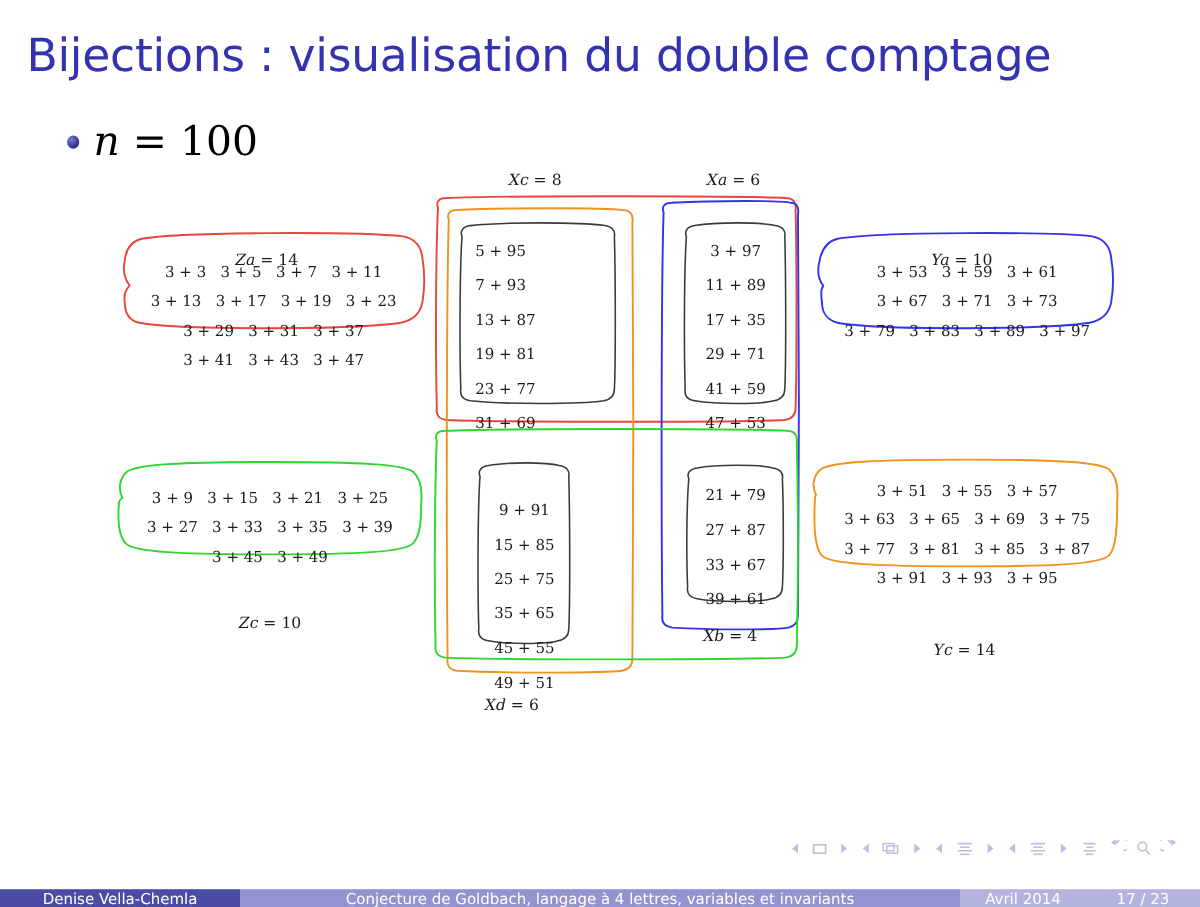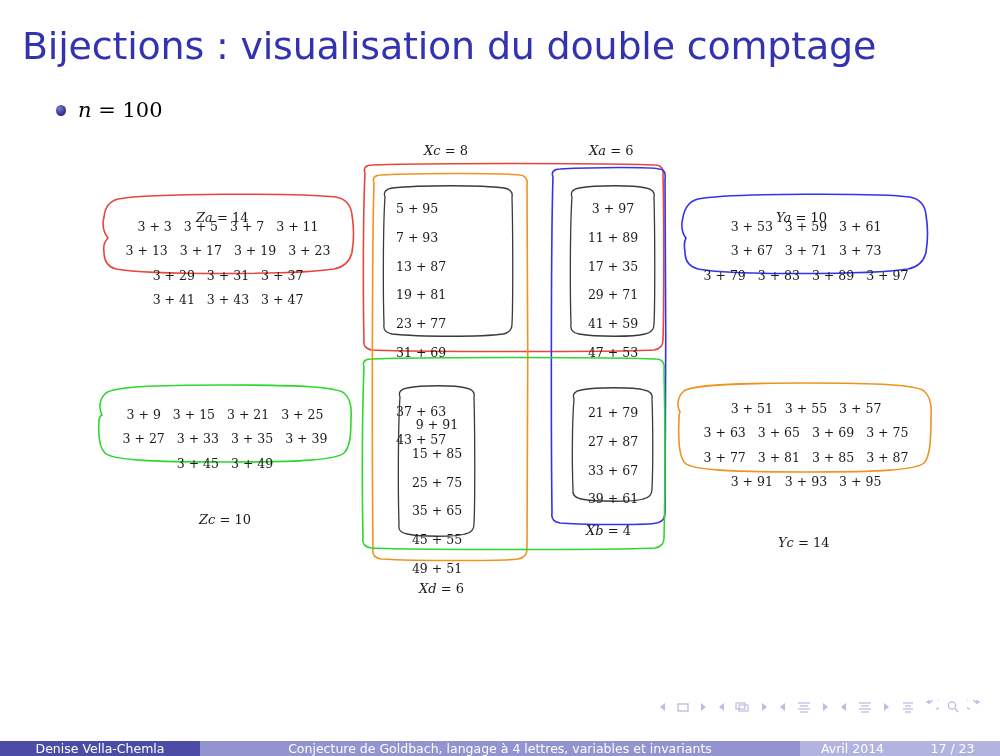--- a/index.html
+++ b/index.html
@@ -40,21 +40,21 @@
   }
   .bullet-dot {
     width: 10px;
     height: 11px;
     border-radius: 50%;
     background: radial-gradient(circle at 35% 32%, #7b7bd0 0%, #3a3a96 55%, #1d1d66 100%);
     display: inline-block;
   }
   #bullet-text {
     font-family: "DejaVu Serif", serif;
-    font-size: 21px;
+    font-size: 34px;
     font-style: italic;
     color: #000;
   }
   #bullet-text .nm { font-style: italic; }
   #bullet-text .eq { font-style: normal; }
 
   
   #figure {
     position: absolute;
     left: 0;
@@ -193,21 +193,21 @@
   </svg>
 
   <div class="setlabel" style="left:196px; top:75px;"><span>Za</span><span class="eqs"> = </span><span class="val">14</span></div>
 
   <div class="setlabel" style="left:199px; top:377px;"><span>Zc</span><span class="eqs"> = </span><span class="val">10</span></div>
 
   <div class="setlabel" style="left:424px; top:8px;"><span>Xc</span><span class="eqs"> = </span><span class="val">8</span></div>
 
   <div class="setlabel" style="left:589px; top:8px;"><span>Xa</span><span class="eqs"> = </span><span class="val">6</span></div>
 
-  <div class="setlabel" style="left:419px; top:446px;"><span>Xd</span><span class="eqs"> = </span><span class="val">6</span></div>
+  <div class="setlabel" style="left:404px; top:446px;"><span>Xd</span><span class="eqs"> = </span><span class="val">6</span></div>
 
   <div class="setlabel" style="left:586px; top:388px;"><span>Xb</span><span class="eqs"> = </span><span class="val">4</span></div>
 
   <div class="setlabel" style="left:776px; top:75px;"><span>Ya</span><span class="eqs"> = </span><span class="val">10</span></div>
 
   <div class="setlabel" style="left:778px; top:400px;"><span>Yc</span><span class="eqs"> = </span><span class="val">14</span></div>
 
   <div class="mathblock" style="left:104px; top:76px; width:248px; top:80px;">
     <span class="row">3 + 3&nbsp;&nbsp; 3 + 5&nbsp;&nbsp; 3 + 7&nbsp;&nbsp; 3 + 11</span>
     <span class="row">3 + 13&nbsp;&nbsp; 3 + 17&nbsp;&nbsp; 3 + 19&nbsp;&nbsp; 3 + 23</span>
@@ -223,24 +223,20 @@
 
   <div class="twocol" style="left:396px; top:60px;">
     <div class="col">
       <div>5 + 95</div>
       <div>7 + 93</div>
       <div>13 + 87</div>
       <div>19 + 81</div>
       <div>23 + 77</div>
       <div>31 + 69</div>
     </div>
-    <div class="col">
-      <div>37 + 63</div>
-      <div>43 + 57</div>
-    </div>
   </div>
 
   <div class="stack" style="left:578px; top:60px; width:70px;">
     <div>3 + 97</div>
     <div>11 + 89</div>
     <div>17 + 35</div>
     <div>29 + 71</div>
     <div>41 + 59</div>
     <div>47 + 53</div>
   </div>

